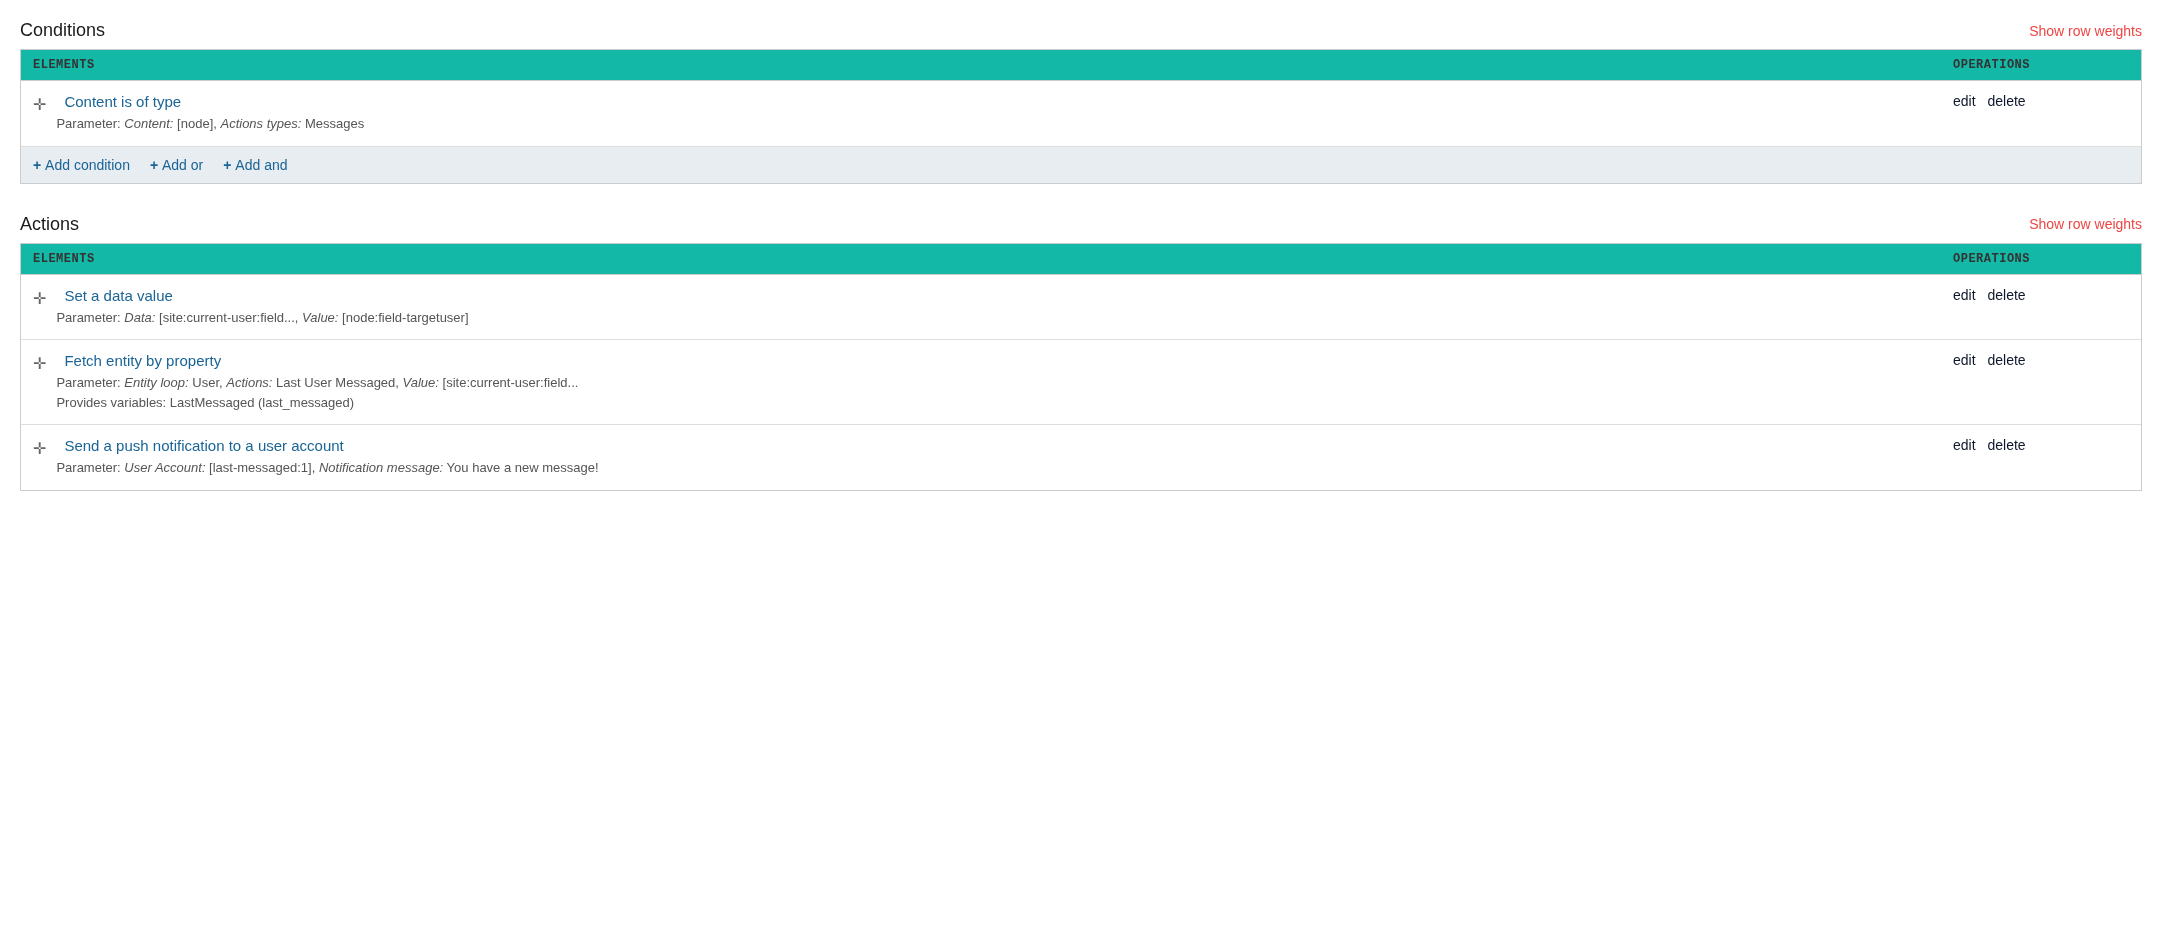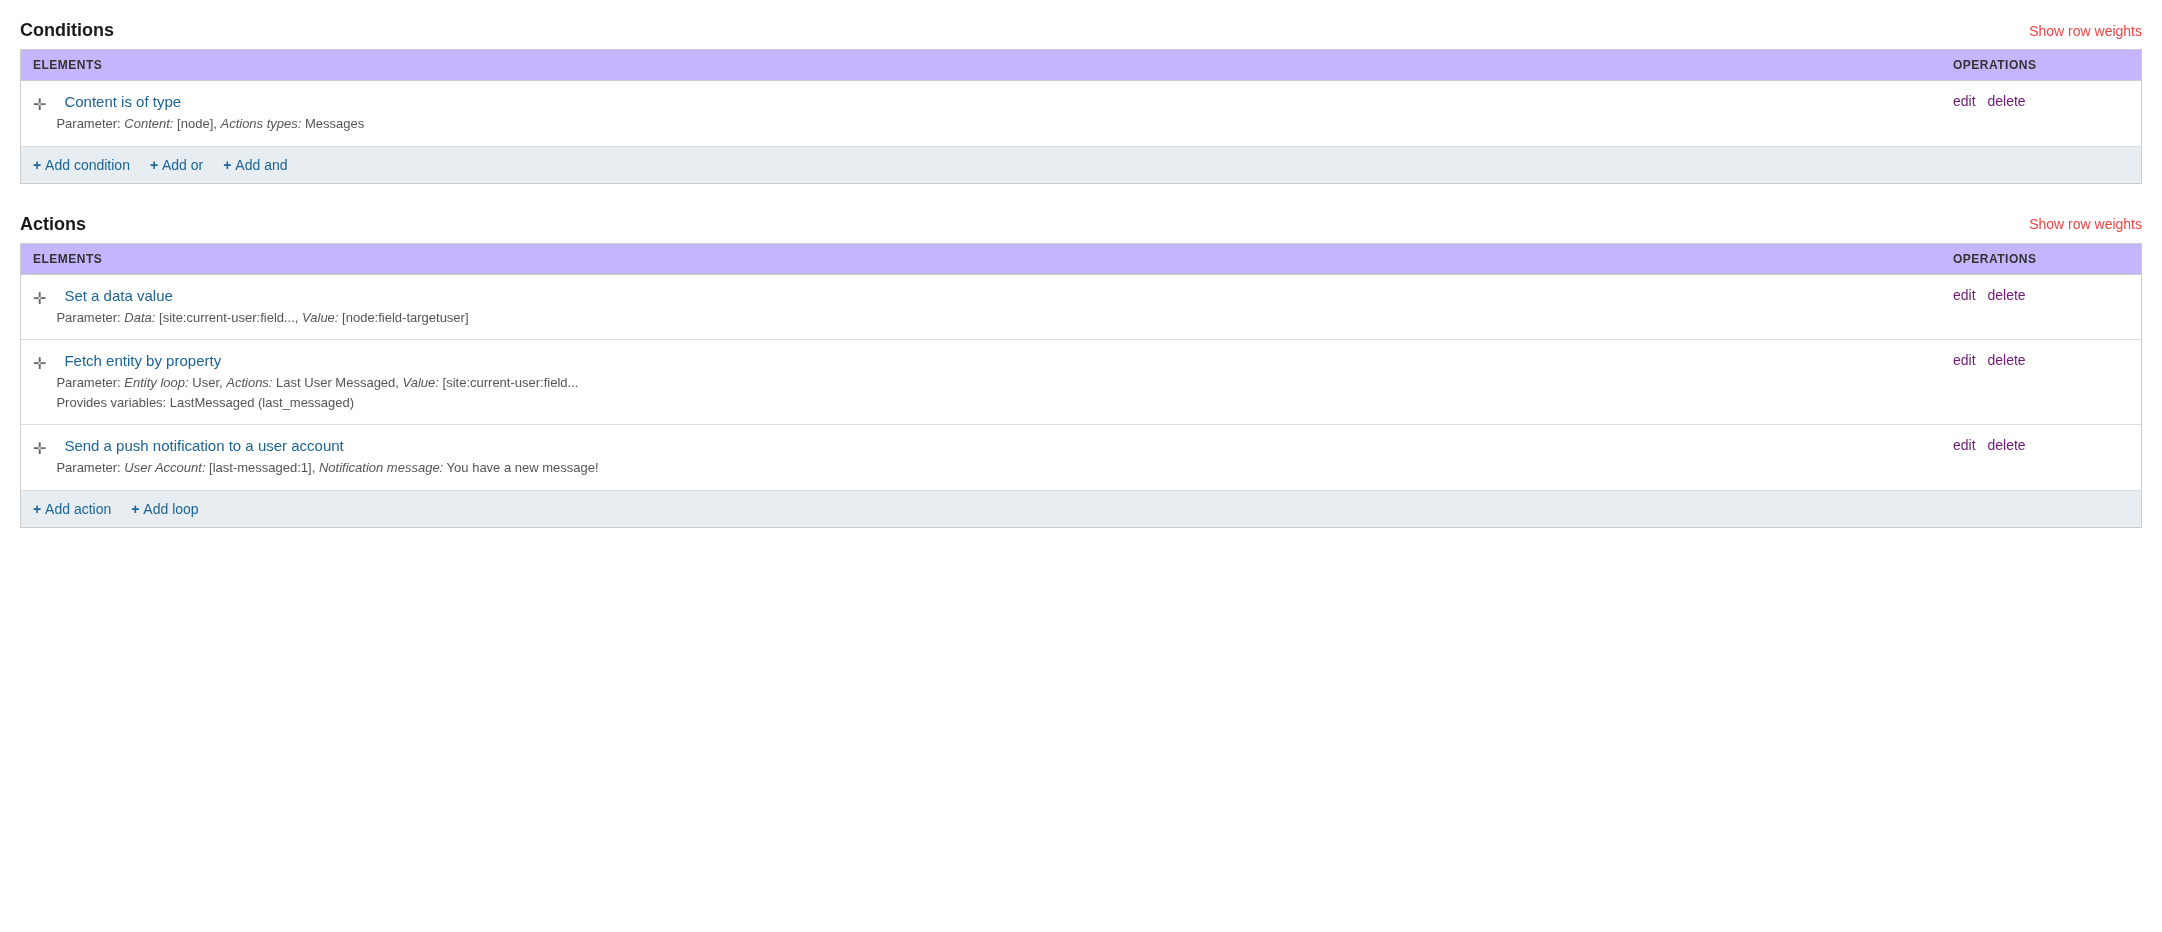--- a/index.html
+++ b/index.html
@@ -22,21 +22,21 @@
 
     .section-header {
       display: flex;
       justify-content: space-between;
       align-items: center;
       margin-bottom: 8px;
     }
 
     .section-title {
       font-size: 18px;
-      font-weight: bold;
+      font-weight: normal;
       color: #1a1a1a;
     }
 
     .show-row-weights {
       color: #ef4444;
       text-decoration: none;
       font-size: 14px;
       cursor: pointer;
     }
 
@@ -45,21 +45,22 @@
       border-collapse: collapse;
       width: 100%;
     }
 
     table {
       width: 100%;
       border-collapse: collapse;
     }
 
     thead tr {
-      background-color: #c4b5fd;
+      background-color: #14b8a6;
+      font-family: Liberation Mono, monospace;
     }
 
     thead th {
       text-align: left;
       padding: 8px 12px;
       font-size: 12px;
       font-weight: bold;
       color: #333;
       text-transform: uppercase;
       letter-spacing: 0.5px;
@@ -126,21 +127,21 @@
       font-style: italic;
     }
 
     .ops-cell {
       padding: 12px 12px;
       vertical-align: top;
       white-space: nowrap;
     }
 
     .op-link {
-      color: #701a75;
+      color: #0f172a;
       text-decoration: none;
       cursor: pointer;
       margin-right: 8px;
       font-size: 14px;
     }
 
     .footer-cell {
       padding: 10px 12px;
     }
 
@@ -276,24 +277,16 @@
                 </div>
               </div>
             </div>
           </td>
           <td class="ops-cell">
             <a class="op-link">edit</a>
             <a class="op-link">delete</a>
           </td>
         </tr>
 
-        <tr class="footer-row">
-          <td class="footer-cell" colspan="2">
-            <div class="add-links">
-              <a class="add-link">Add action</a>
-              <a class="add-link">Add loop</a>
-            </div>
-          </td>
-        </tr>
       </tbody>
     </table>
   </div>
 </div>
 
 </body></html>

